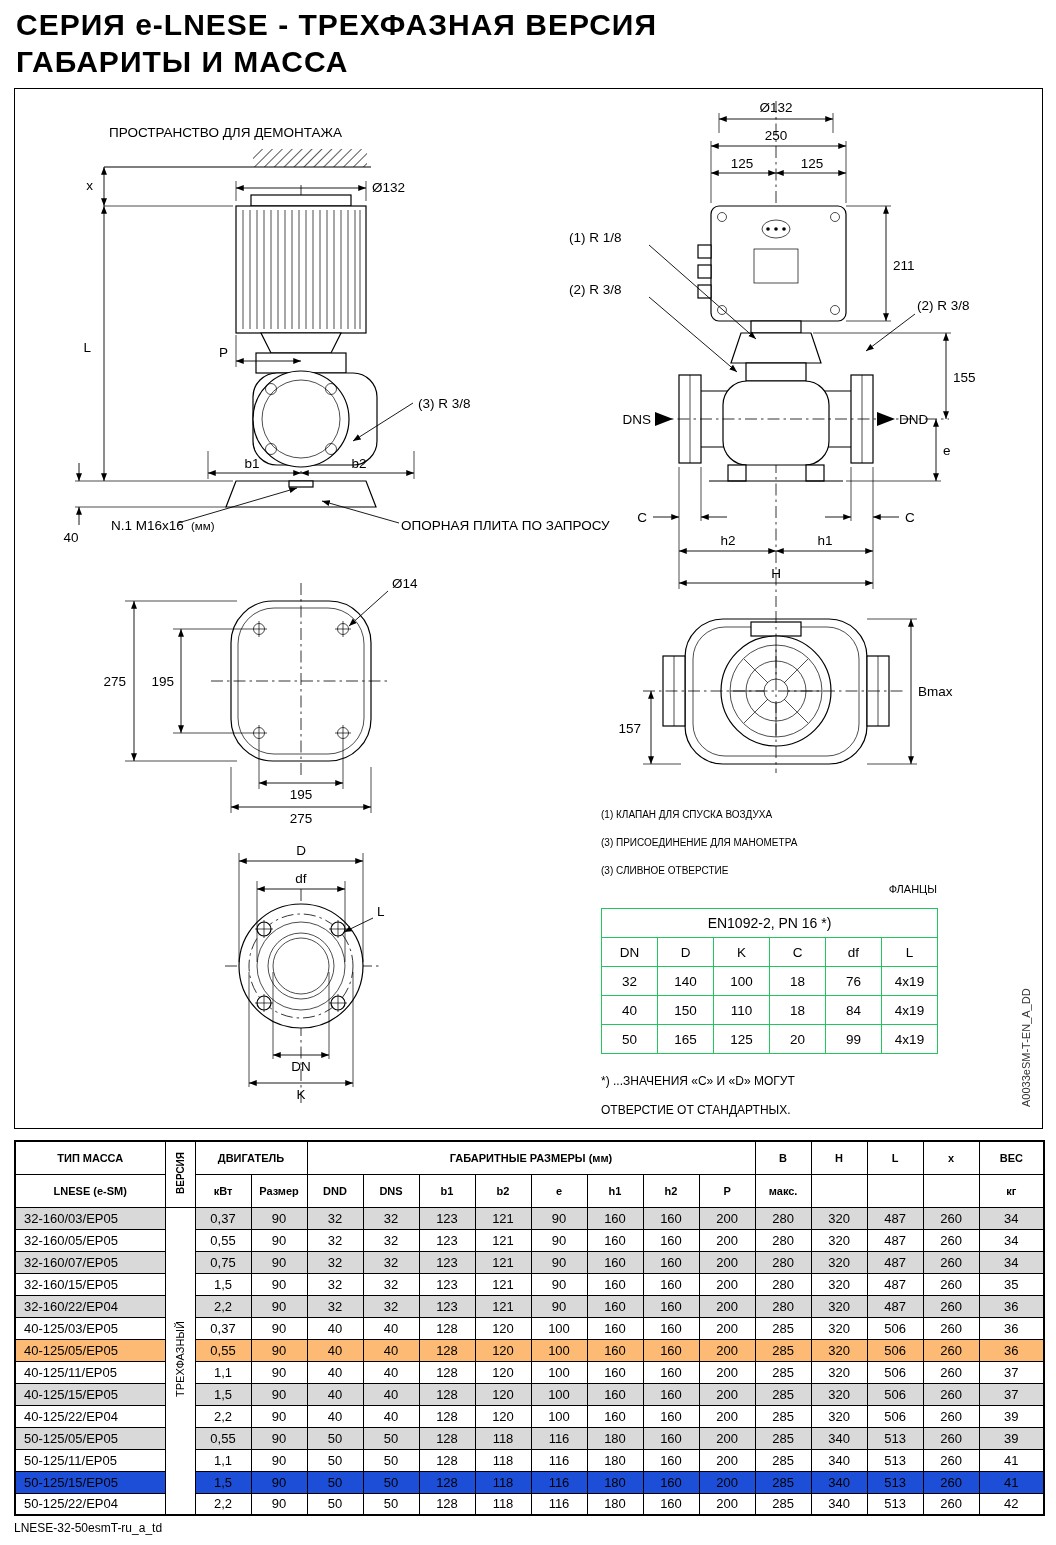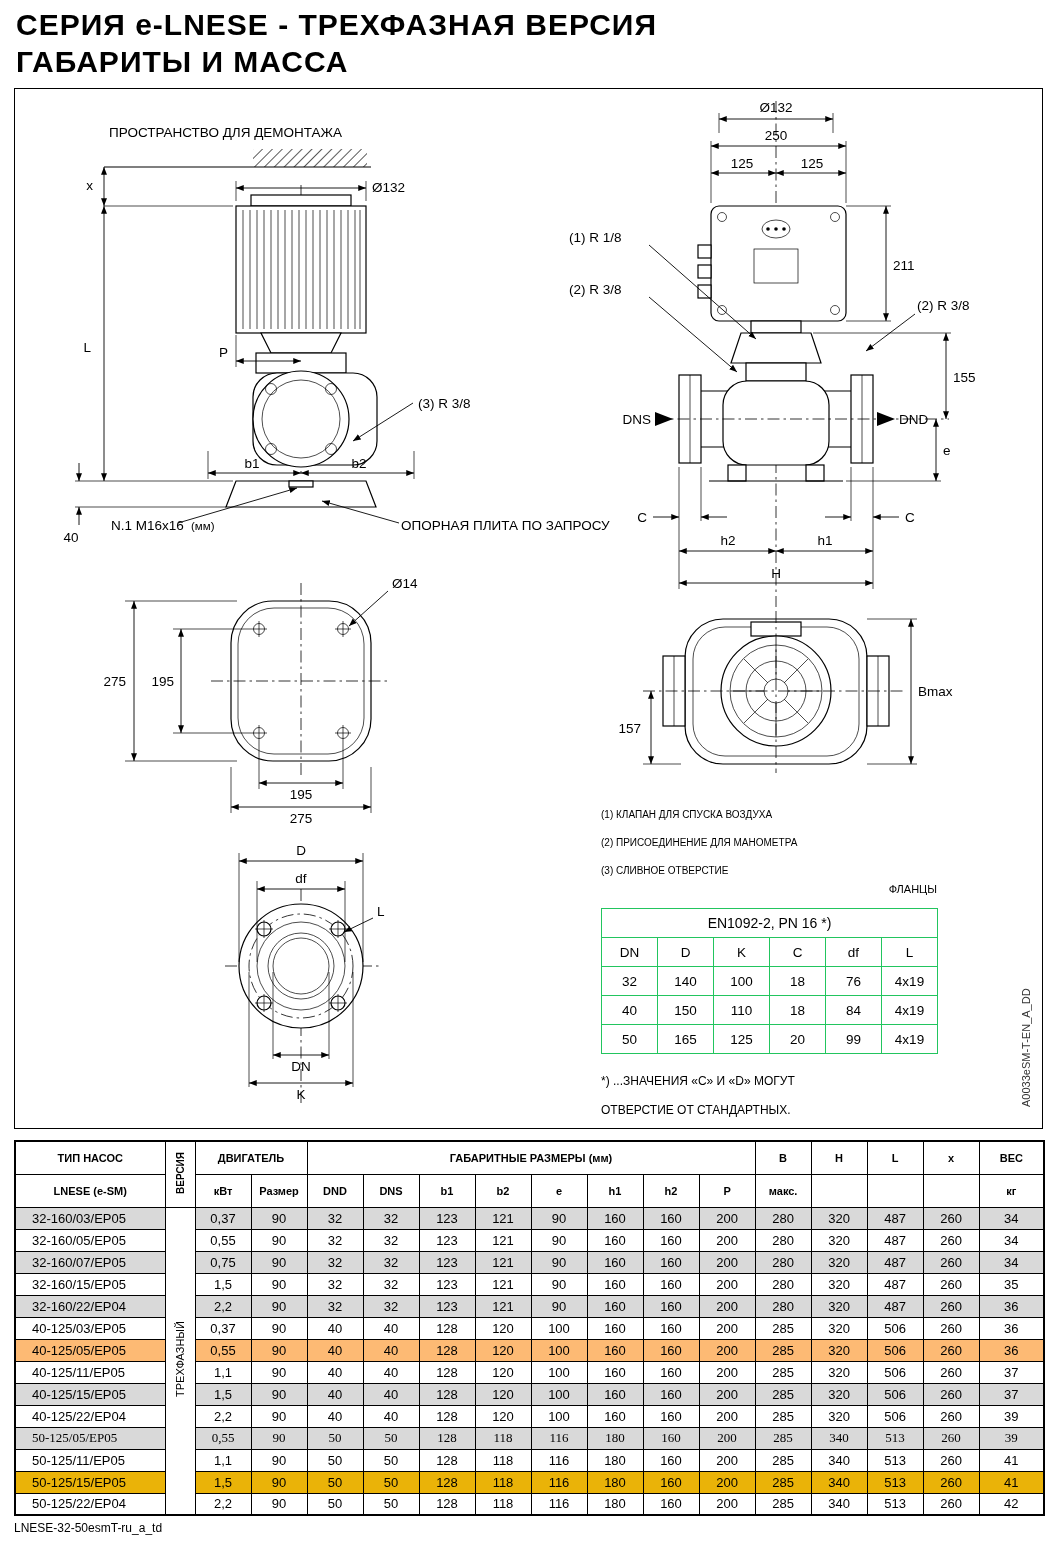--- a/index.html
+++ b/index.html
@@ -14,21 +14,21 @@
   .flange-table-wrap { left:586px; top:819px; }
   table.flange { border-collapse:collapse; background:#fff; }
   table.flange th, table.flange td { border:1px solid #22c55e; width:56px; height:29px; text-align:center; font-size:13.5px; font-weight:normal; padding:0; }
   table.flange th.std { font-size:14px; }
   .footnote { left:586px; top:978px; font-size:12px; line-height:29px; }
   .side-code { position:absolute; left:1005px; top:1018px; font-size:11px; white-space:nowrap; transform:rotate(-90deg); transform-origin:0 0; color:#333; }
   .main-table { position:absolute; left:14px; top:1140px; width:1029px; border-collapse:collapse; table-layout:fixed; border:2px solid #000; background:#fff; }
   .main-table th, .main-table td { border:1px solid #000; text-align:center; overflow:hidden; padding:0; }
   .main-table th { font-size:11px; height:33px; font-weight:bold; }
   .main-table td { font-size:13px; height:22px; }
-  .main-table td.col-type { text-align:left; padding-left:16px; }
+  .main-table td.col-type { text-align:left; padding-left:8px; }
   .vtext { writing-mode:vertical-rl; transform:rotate(180deg); display:inline-block; }
   th .vtext { font-size:10px; }
   .version-cell { background:#fff; }
   .version-cell .vtext { font-size:11px; font-weight:normal; }
   .footer { position:absolute; left:14px; top:1521px; width:1029px; display:flex; justify-content:space-between; align-items:baseline; }
   .footer .note { font-size:10.5px; }
   .footer .code { font-size:12px; }
 </style>
 </head>
 <body>
@@ -311,21 +311,21 @@
         <text class="lbl" x="286" y="766" text-anchor="middle">D</text>
         <text class="lbl" x="286" y="794" text-anchor="middle">df</text>
         <text class="lbl" x="362" y="827">L</text>
         <text class="lbl" x="286" y="982" text-anchor="middle">DN</text>
         <text class="lbl" x="286" y="1010" text-anchor="middle">K</text>
       </g>
     </svg>
 
     <div class="overlay notes">
       <div>(1) КЛАПАН ДЛЯ СПУСКА ВОЗДУХА</div>
-      <div>(2) ПРИСОЕДИНЕНИЕ ДЛЯ МАНОМЕТРА</div>
+      <div>(3) ПРИСОЕДИНЕНИЕ ДЛЯ МАНОМЕТРА</div>
       <div>(3) СЛИВНОЕ ОТВЕРСТИЕ</div>
     </div>
 
     <div class="overlay flanges-title">ФЛАНЦЫ</div>
 
     <div class="overlay flange-table-wrap">
       <table class="flange">
         <thead>
           <tr>
             <th class="std" colspan="6">EN1092-2, PN 16 *)</th>
@@ -391,21 +391,21 @@
         <col style="width:56px">
         <col style="width:56px">
       <col style="width:56px">
         <col style="width:56px">
         <col style="width:56px">
         <col style="width:56px">
       <col style="width:65px">
     </colgroup>
     <thead>
       <tr>
-        <th>ТИП НАСОС</th>
+        <th>ТИП МАССА</th>
         <th rowspan="2"><span class="vtext">ВЕРСИЯ</span></th>
         <th colspan="2">ДВИГАТЕЛЬ</th>
         <th colspan="8">ГАБАРИТНЫЕ РАЗМЕРЫ (мм)</th>
         <th>B</th>
         <th>H</th>
         <th>L</th>
         <th>x</th>
         <th>ВЕС</th>
       </tr>
       <tr>
@@ -602,21 +602,21 @@
           <td>100</td>
           <td>160</td>
           <td>160</td>
           <td>200</td>
           <td>285</td>
           <td>320</td>
           <td>506</td>
           <td>260</td>
           <td>39</td>
         </tr>
-        <tr style="background: rgb(217, 217, 217); font-family: Liberation Serif, serif;">
+        <tr style="background: rgb(217, 217, 217);">
           <td class="col-type">50-125/05/EP05</td>
           <td>0,55</td>
           <td>90</td>
           <td>50</td>
           <td>50</td>
           <td>128</td>
           <td>118</td>
           <td>116</td>
           <td>180</td>
           <td>160</td>
@@ -638,21 +638,21 @@
           <td>116</td>
           <td>180</td>
           <td>160</td>
           <td>200</td>
           <td>285</td>
           <td>340</td>
           <td>513</td>
           <td>260</td>
           <td>41</td>
         </tr>
-        <tr style="background: #eab308; margin-left: 48px;">
+        <tr style="background: #1d4ed8; margin-left: 48px;">
           <td class="col-type">50-125/15/EP05</td>
           <td>1,5</td>
           <td>90</td>
           <td>50</td>
           <td>50</td>
           <td>128</td>
           <td>118</td>
           <td>116</td>
           <td>180</td>
           <td>160</td>

